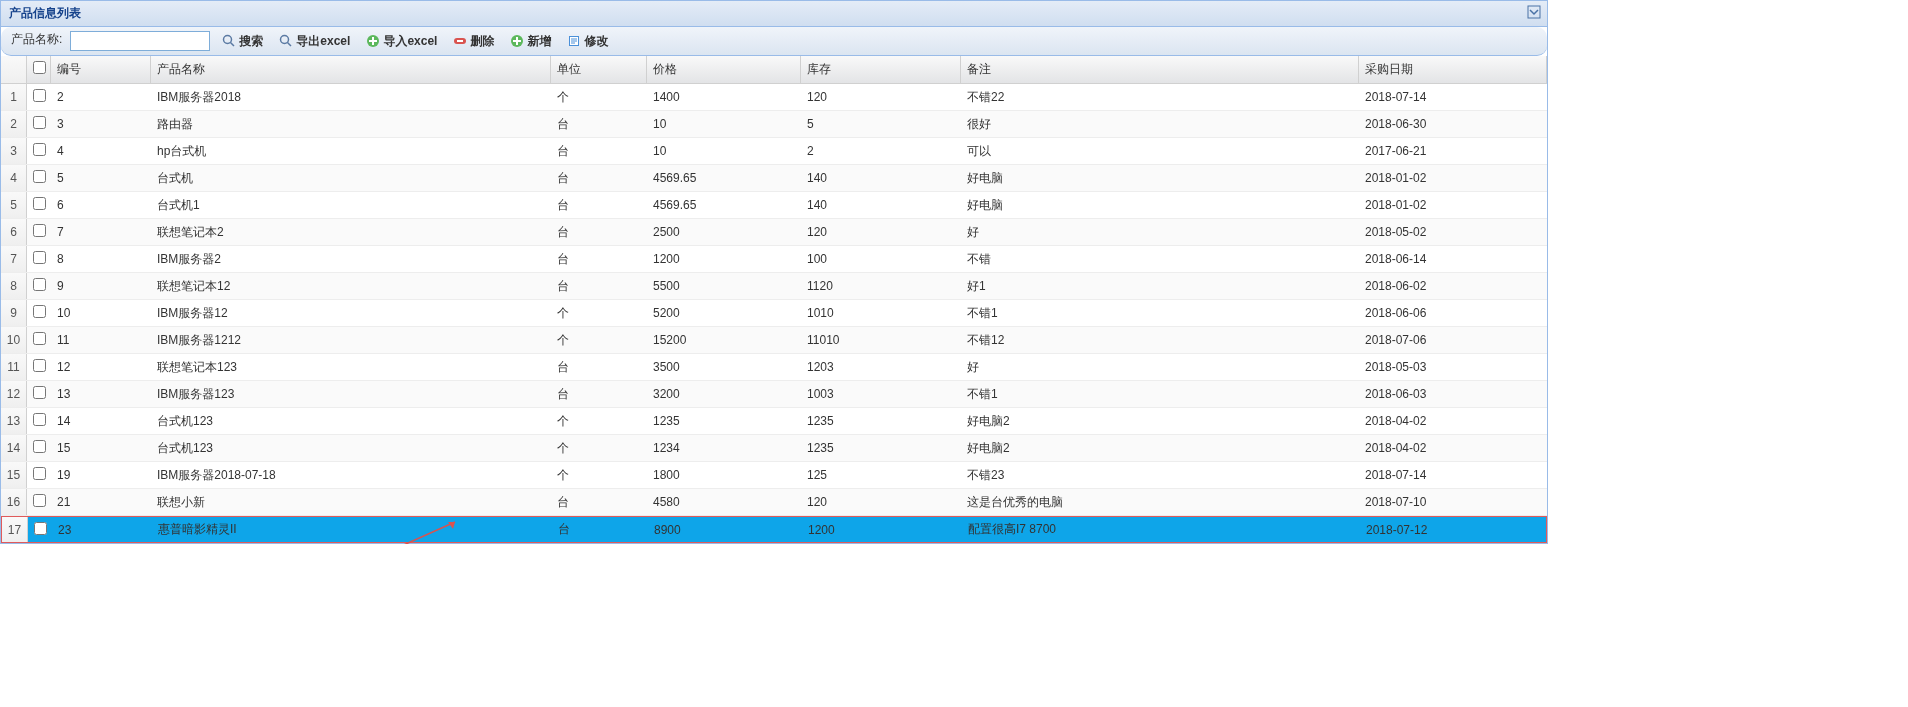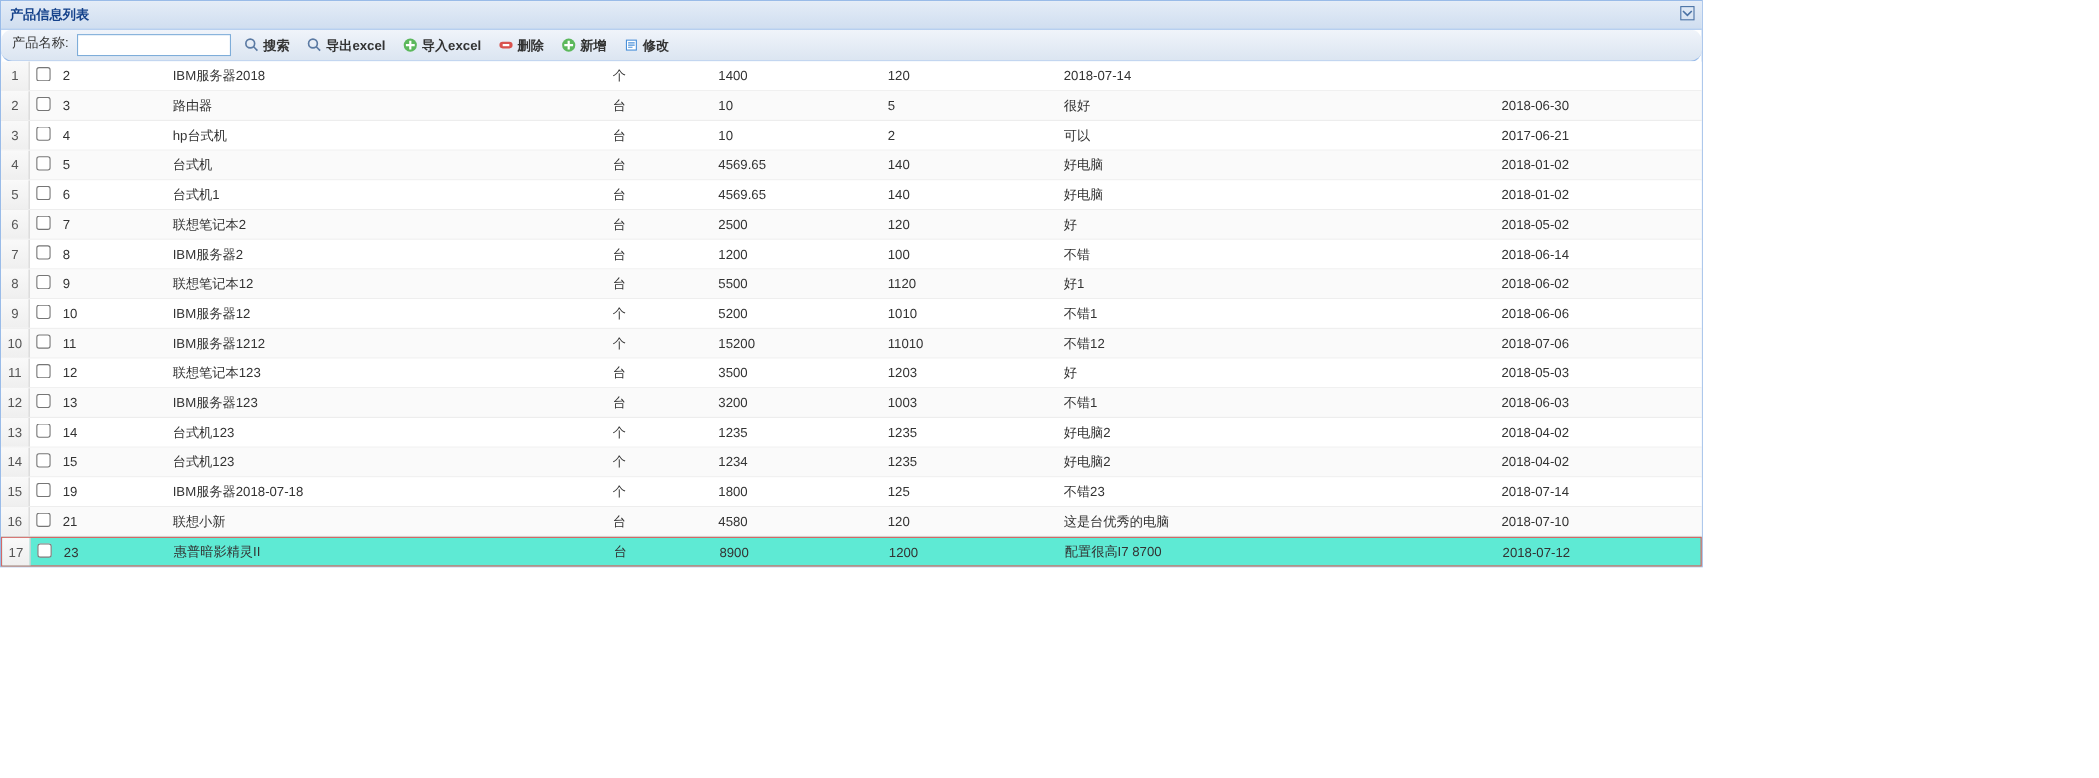--- a/index.html
+++ b/index.html
@@ -11,21 +11,21 @@
 .toolbar-label { color: #333; }
 .toolbar input[type="text"] { border: 1px solid #7eadd9; padding: 2px 4px; width: 140px; height: 20px; }
 .tb-btn { display: inline-flex; align-items: center; gap: 3px; cursor: pointer; padding: 1px 4px; color: #333; font-weight: bold; }
 .icon { width: 14px; height: 14px; display: inline-block; flex-shrink: 0; }
 .grid { width: 100%; }
 .grid-header { display: flex; background: linear-gradient(to bottom, #f9f9f9, #e3e4e6); border-bottom: 1px solid #d0d0d0; }
 .grid-header .cell { border-right: 1px solid #d0d0d0; padding: 5px 6px; font-weight: normal; color: #333; }
 .grid-body .row { display: flex; border-bottom: 1px solid #ededed; height: 27px; align-items: center; }
 .grid-body .row:nth-child(odd) { background: #fff; }
 .grid-body .row:nth-child(even) { background: #fafafa; }
-.grid-body .row.highlighted { border: 1px solid #e05a5a; background: #5eead4; }
+.grid-body .row.highlighted { border: 1px solid #e05a5a; background: #0ea5e9; }
 .cell { padding: 4px 6px; overflow: hidden; white-space: nowrap; }
 .c-num { width: 26px; text-align: center; background: linear-gradient(to bottom, #f9f9f9, #efefef); border-right: 1px solid #d0d0d0; color: #555; }
 .grid-body .c-num { height: 100%; display: flex; align-items: center; justify-content: center; }
 .c-chk { width: 24px; text-align: center; }
 .c-id { width: 100px; }
 .c-name { width: 400px; }
 .c-unit { width: 96px; }
 .c-price { width: 154px; }
 .c-stock { width: 160px; }
 .c-remark { width: 398px; }
@@ -92,29 +92,41 @@
       <span class="icon"><svg viewBox="0 0 14 14">
               <rect x="2" y="2" width="10" height="10" fill="#4a90d9"></rect>
               <rect x="3" y="3" width="8" height="8" fill="#fff"></rect>
               <path d="M4 5h6M4 7h6M4 9h4" stroke="#4a90d9" stroke-width="1"></path>
             </svg></span>
       <span>修改</span>
     </span>
   </div>
 
   <div class="grid">
+    <div class="grid-header">
+      <div class="cell c-num"></div>
+      <div class="cell c-chk"><input type="checkbox" style=""></div>
+      <div class="cell c-id">编号</div>
+      <div class="cell c-name">产品名称</div>
+      <div class="cell c-unit">单位</div>
+      <div class="cell c-price">价格</div>
+      <div class="cell c-stock">库存</div>
+      <div class="cell c-remark">备注</div>
+      <div class="cell c-date">采购日期</div>
+    </div>
     <div class="grid-body" id="grid-body">
           <div class="row">
             <div class="cell c-num">1</div>
             <div class="cell c-chk"><input type="checkbox" style=""></div>
             <div class="cell c-id">2</div>
             <div class="cell c-name">IBM服务器2018</div>
             <div class="cell c-unit">个</div>
             <div class="cell c-price">1400</div>
             <div class="cell c-stock">120</div>
+            <div class="cell c-remark">不错22</div>
             <div class="cell c-date">2018-07-14</div>
           </div>
           <div class="row">
             <div class="cell c-num">2</div>
             <div class="cell c-chk"><input type="checkbox" style=""></div>
             <div class="cell c-id">3</div>
             <div class="cell c-name">路由器</div>
             <div class="cell c-unit">台</div>
             <div class="cell c-price">10</div>
             <div class="cell c-stock">5</div>

